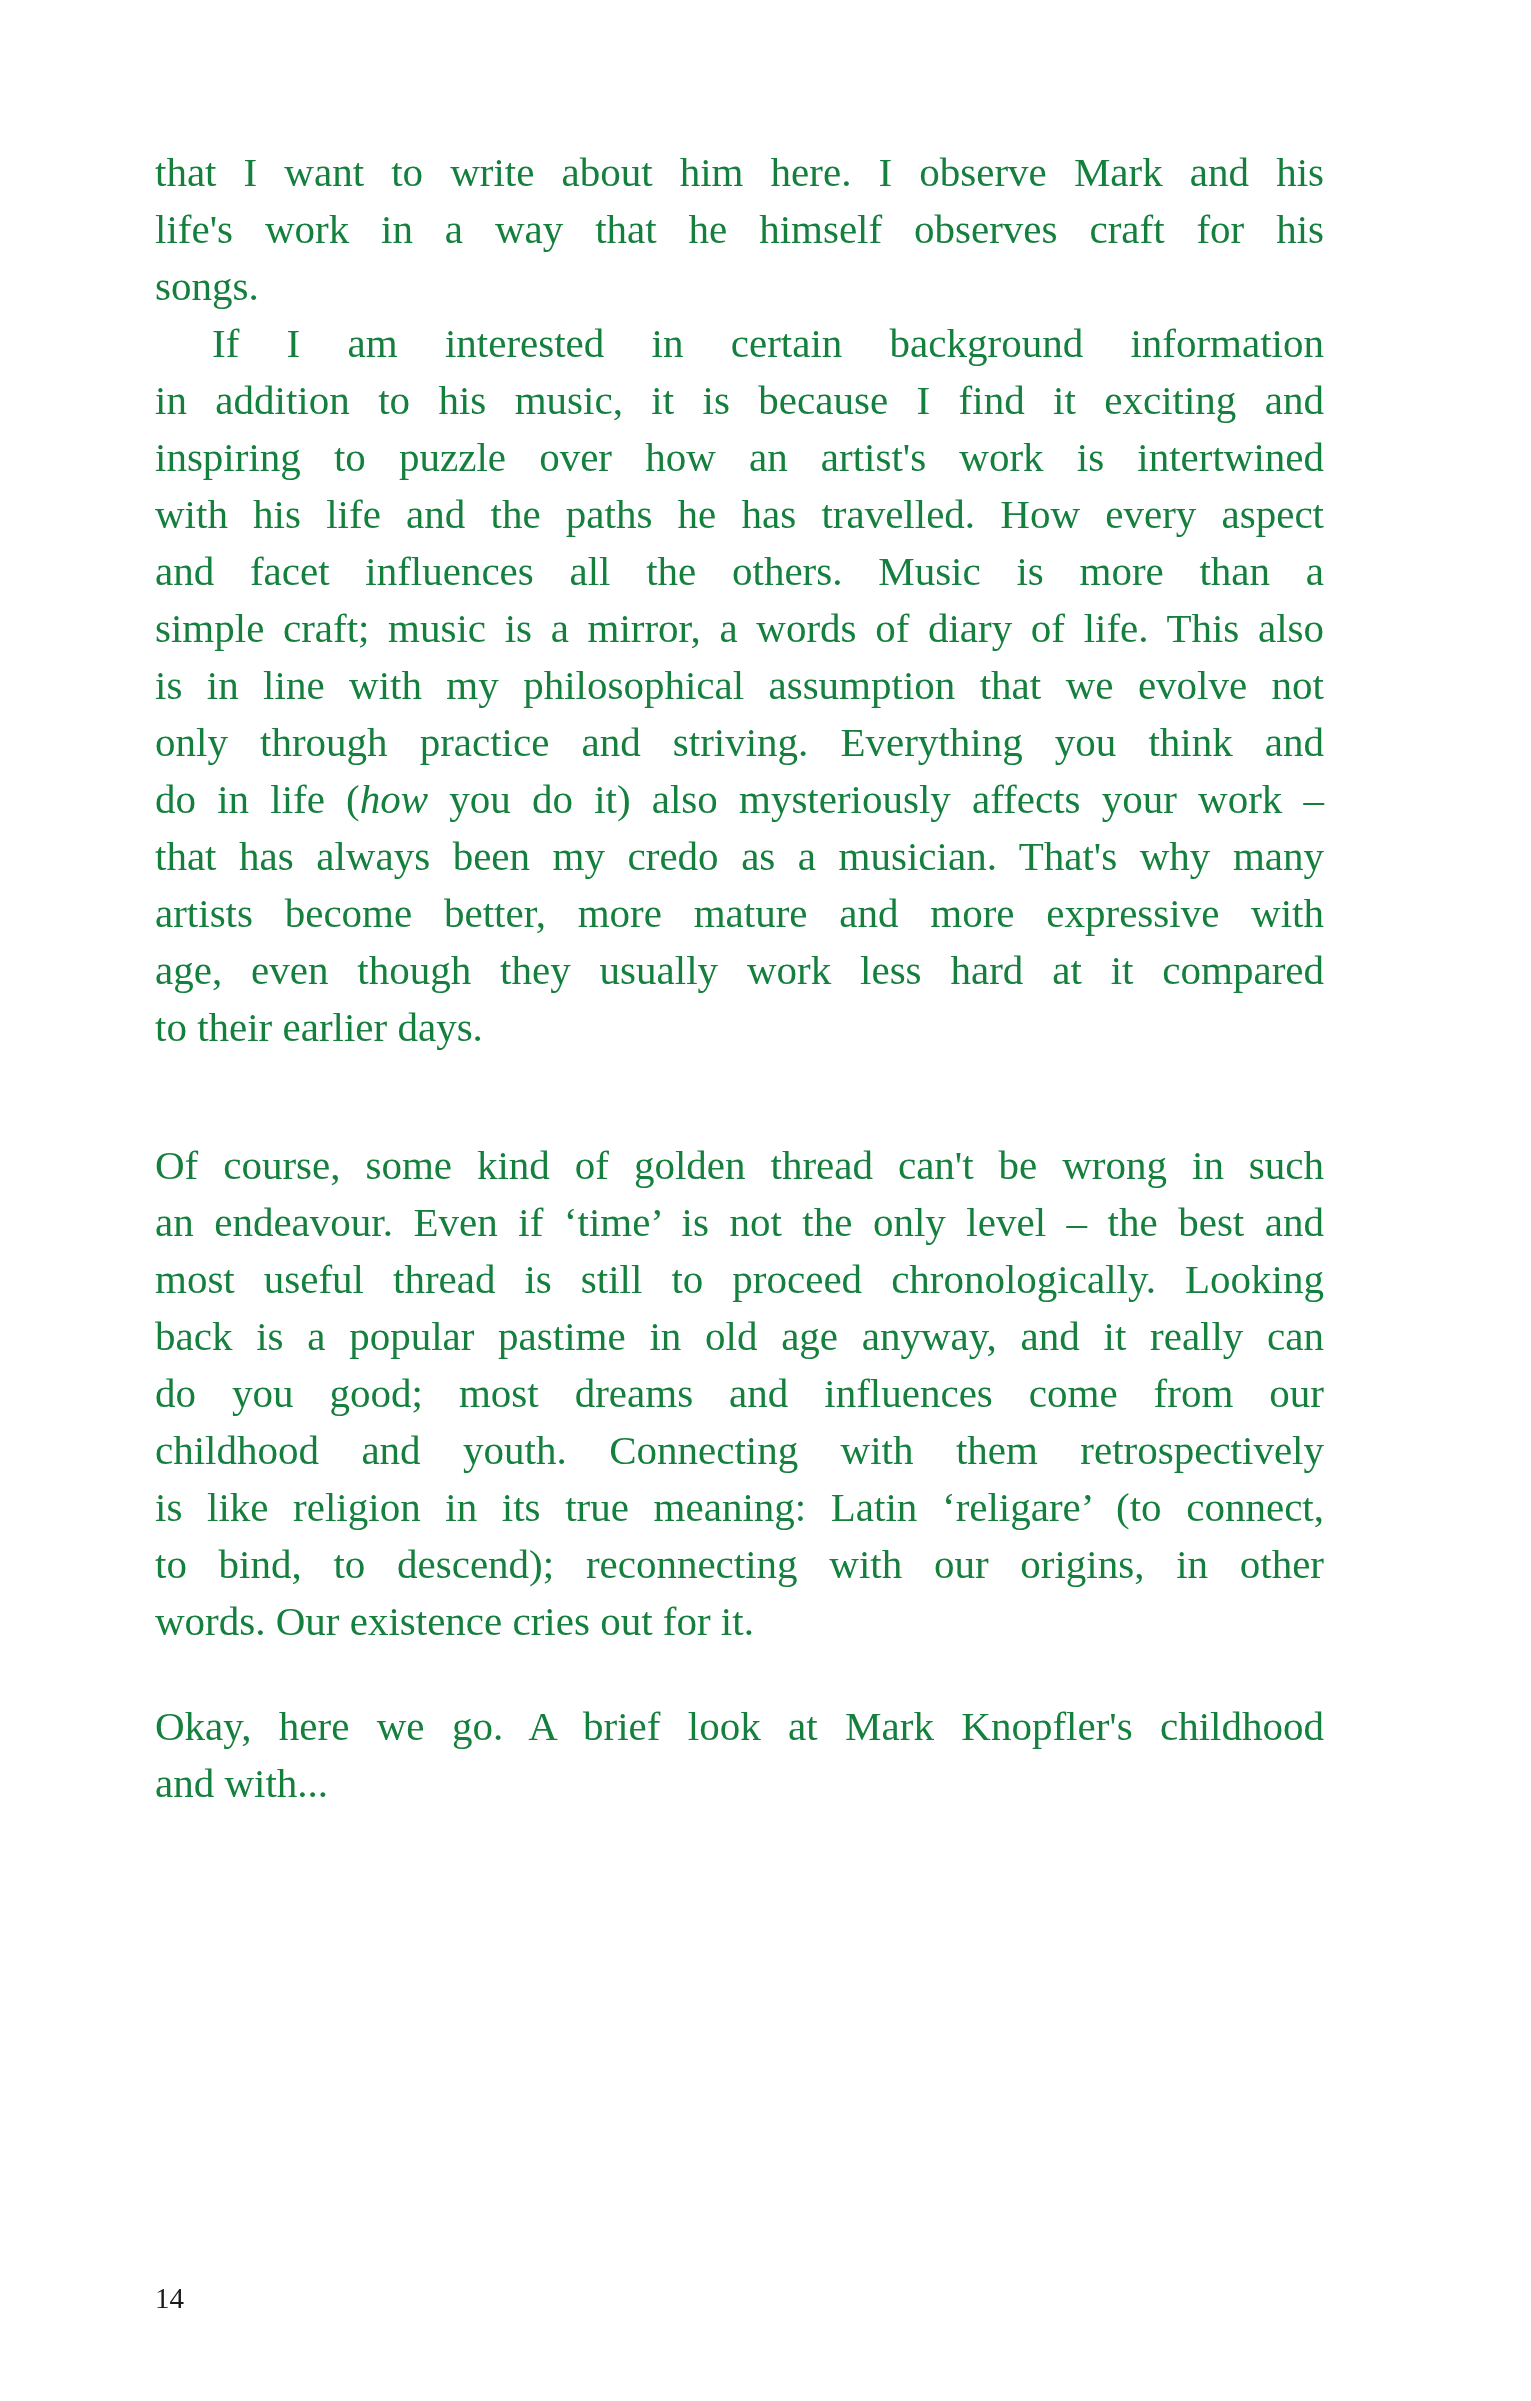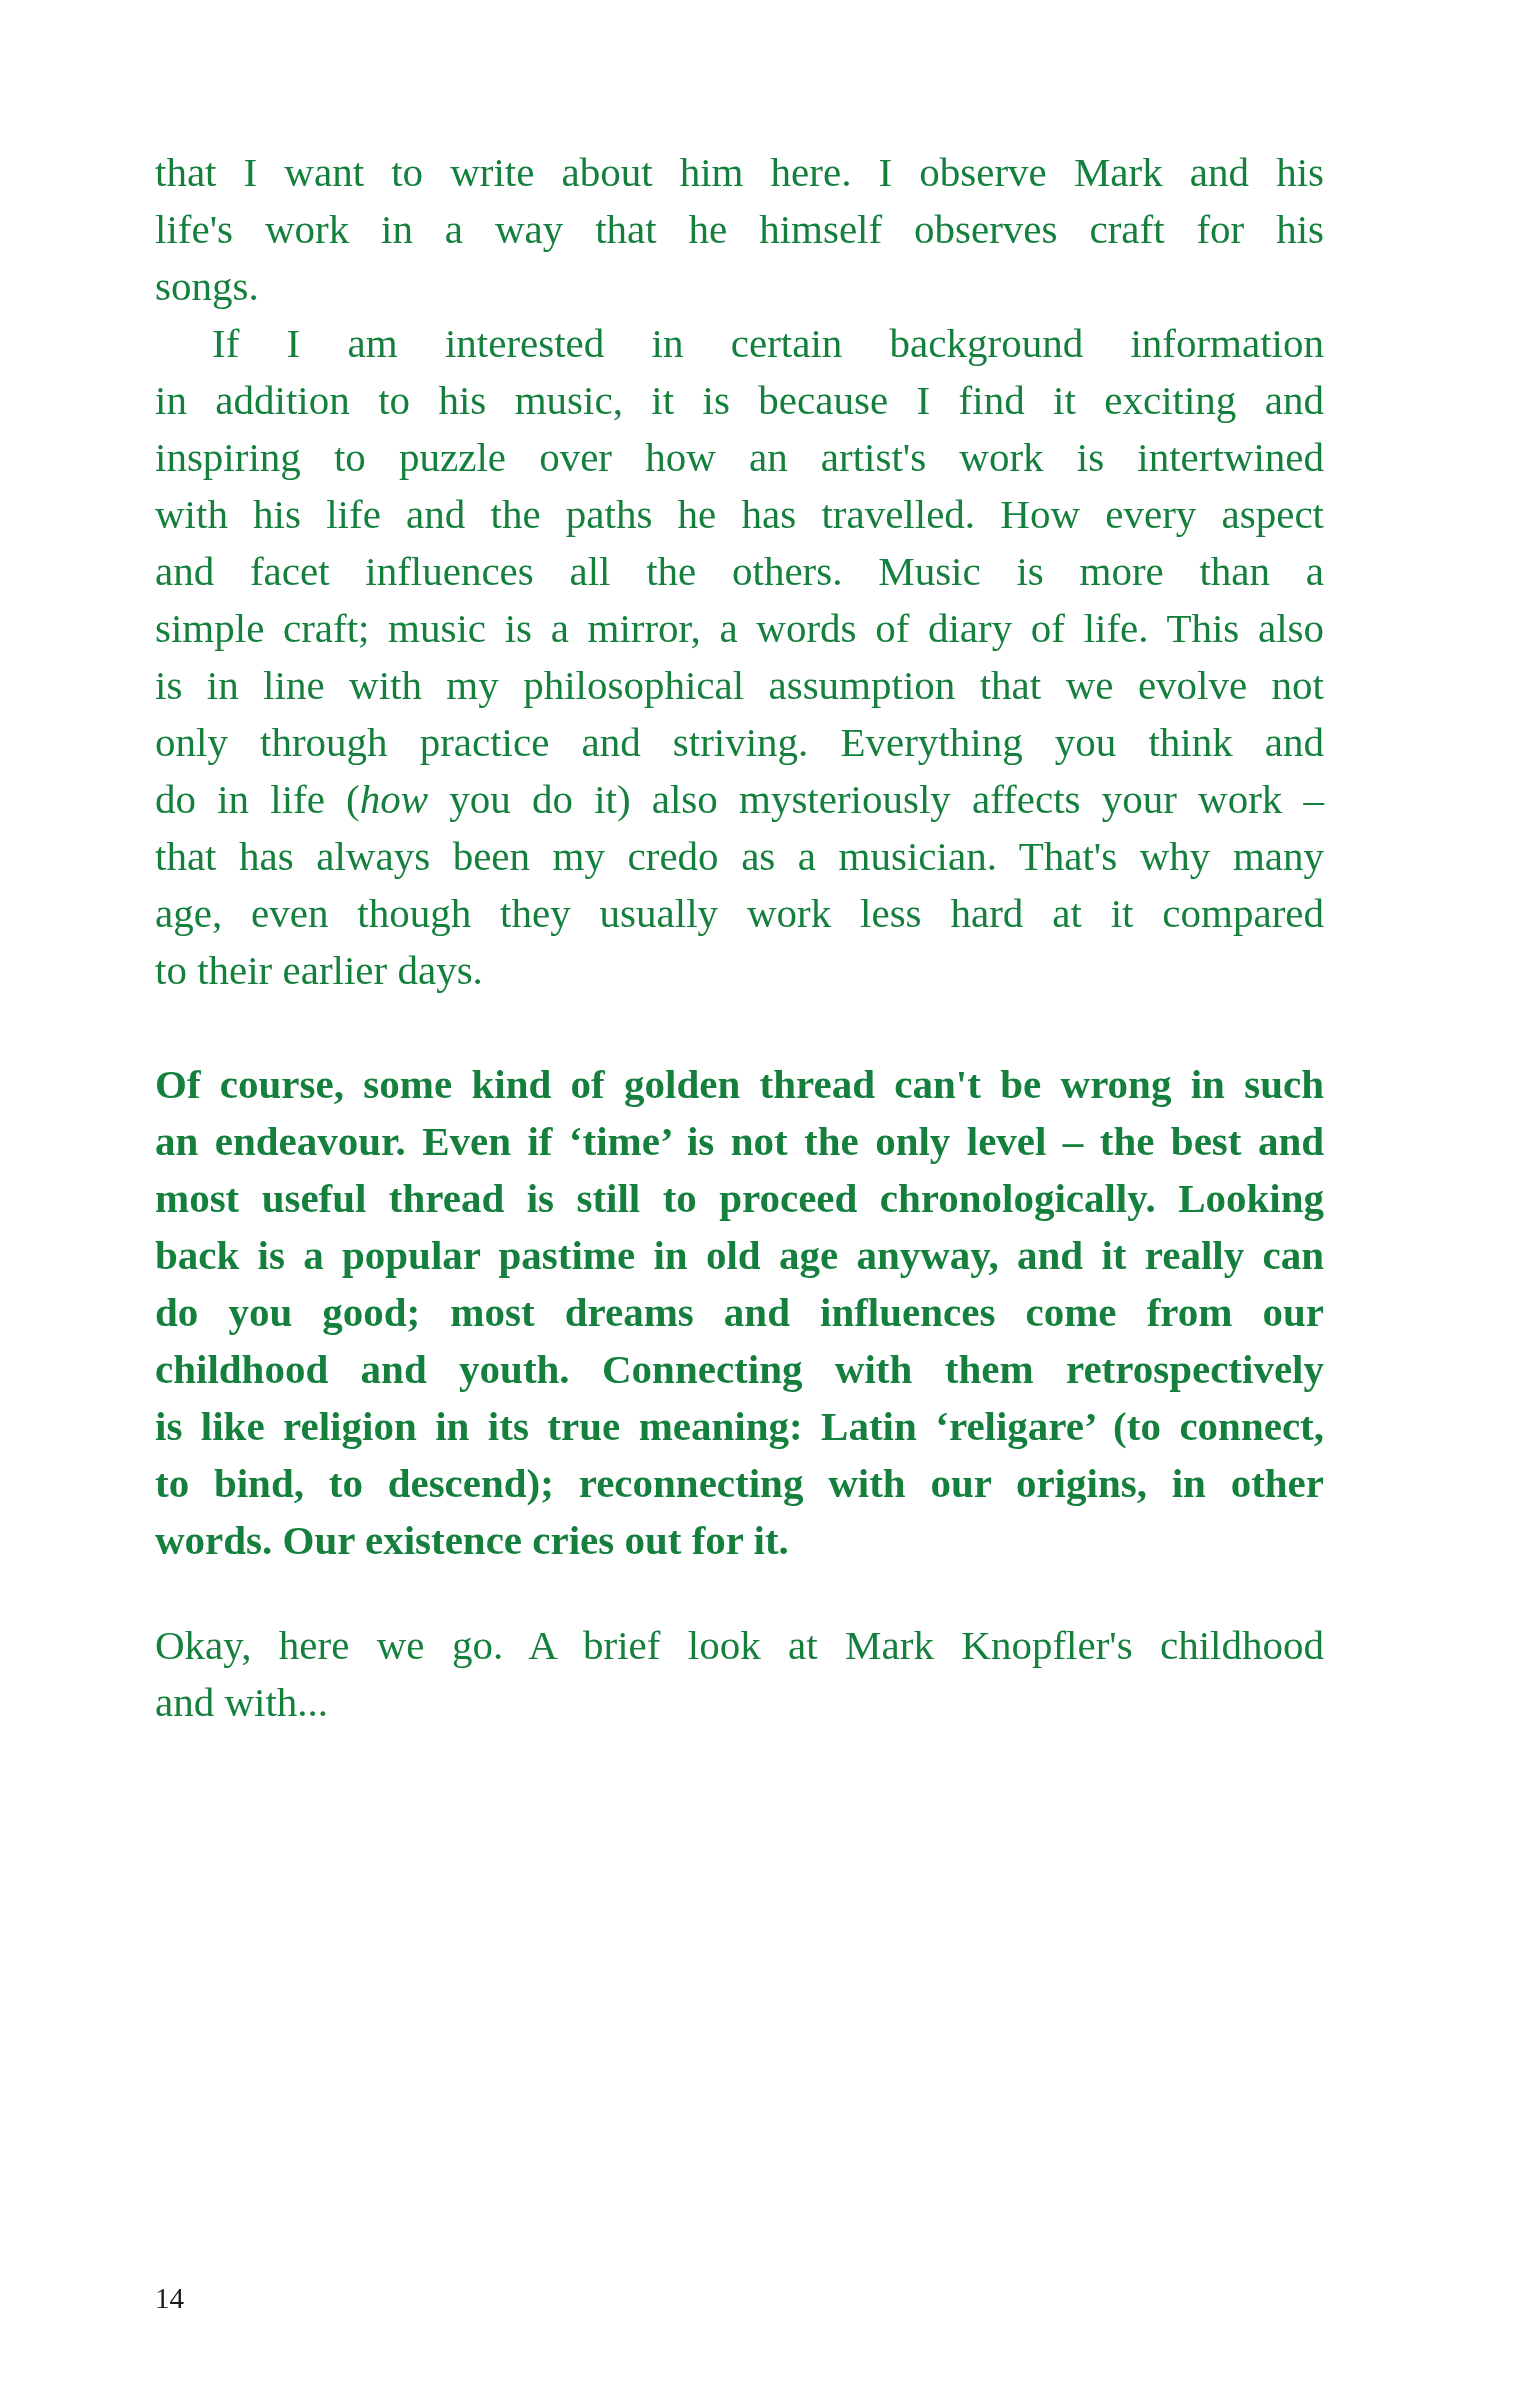--- a/index.html
+++ b/index.html
@@ -22,22 +22,21 @@
       font-family: "Liberation Serif", "DejaVu Serif", serif;
       font-size: 41px;
       line-height: 57px;
     }
     .para {
       margin: 0;
       text-align: justify;
       text-align-last: left;
     }
     .para.gap-1 {
-      margin-top: 57px;
-      font-weight: bold;
+      margin-top: 81px;
     }
     .para.gap-2 {
       margin-top: 48px;
     }
     .line {
       display: block;
       text-align: justify;
       text-align-last: justify;
       white-space: nowrap;
     }
@@ -75,20 +74,21 @@
     <span class="line first-indent">If I am interested in certain background information</span>
     <span class="line">in addition to his music, it is because I find it exciting and</span>
     <span class="line">inspiring to puzzle over how an artist's work is intertwined</span>
     <span class="line">with his life and the paths he has travelled. How every aspect</span>
     <span class="line">and facet influences all the others. Music is more than a</span>
     <span class="line">simple craft; music is a mirror, a words of diary of life. This also</span>
     <span class="line">is in line with my philosophical assumption that we evolve not</span>
     <span class="line">only through practice and striving. Everything you think and</span>
     <span class="line"><span>do in life (</span><em>how</em><span> you do it) also mysteriously affects your work –</span></span>
     <span class="line">that has always been my credo as a musician. That's why many</span>
+    <span class="line">artists become better, more mature and more expressive with</span>
     <span class="line">age, even though they usually work less hard at it compared</span>
     <span class="line last">to their earlier days.</span>
   </p>
 
   <p class="para gap-1">
     <span class="line">Of course, some kind of golden thread can't be wrong in such</span>
     <span class="line">an endeavour. Even if ‘time’ is not the only level – the best and</span>
     <span class="line">most useful thread is still to proceed chronologically. Looking</span>
     <span class="line">back is a popular pastime in old age anyway, and it really can</span>
     <span class="line">do you good; most dreams and influences come from our</span>

